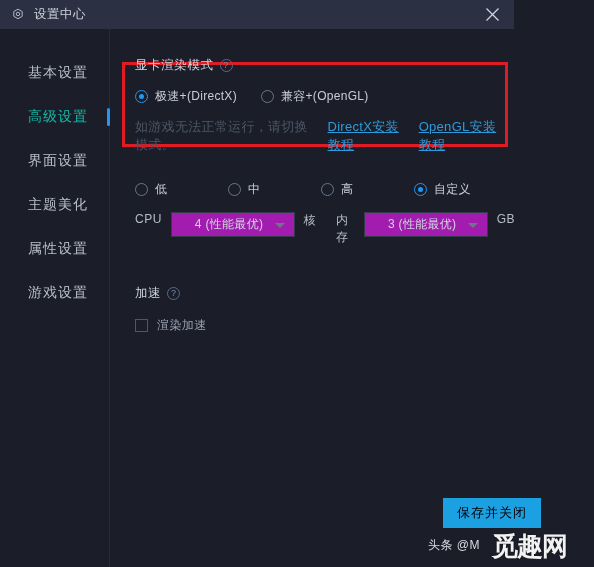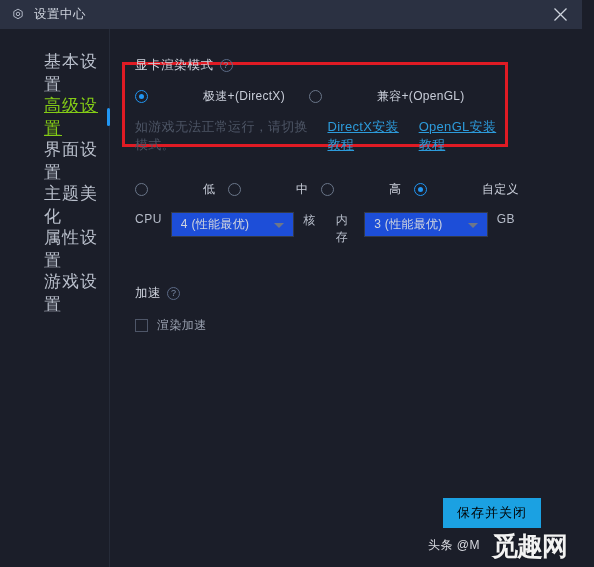--- a/index.html
+++ b/index.html
@@ -16,21 +16,21 @@
     height: 567px;
     background: #1b1e29;
     overflow: hidden;
     color: #c8cdd8;
   }
 
   
   .titlebar {
     position: absolute;
     left: 0; top: 0;
-    width: 582px;
+    width: 514px;
     height: 29px;
     background: #2b3142;
     display: flex;
     align-items: center;
     box-sizing: border-box;
     padding-left: 10px;
   }
   .title-gear {
     width: 16px;
     height: 16px;
@@ -63,28 +63,28 @@
     height: 538px;
     background: #1b1e29;
     border-right: 1px solid #262b38;
     box-sizing: border-box;
   }
   .nav-item {
     position: relative;
     height: 44px;
     display: flex;
     align-items: center;
-    padding-left: 44px;
-    font-size: 17px;
+    padding-left: 28px;
+    font-size: 14px;
     color: #b9bfcb;
     letter-spacing: 1px;
     cursor: pointer;
     box-sizing: border-box;
   }
-  .nav-item.active { color: #84cc16; text-decoration: underline; }
+  .nav-item.active { color: #14b8a6; }
   .nav-item.active .nav-marker {
     position: absolute;
     right: -1px;
     top: 13px;
     width: 3px;
     height: 18px;
     background: #2196f3;
     border-radius: 2px;
   }
 
@@ -137,21 +137,20 @@
   .radio-row {
     display: flex;
     align-items: center;
     margin-top: 14px;
   }
   .radio {
     display: flex;
     align-items: center;
     cursor: pointer;
     margin-right: 24px;
-    gap: 48px;
   }
   .radio .dot {
     width: 13px;
     height: 13px;
     border-radius: 50%;
     border: 1px solid #6a7689;
     box-sizing: border-box;
     position: relative;
     flex: 0 0 auto;
   }
@@ -211,27 +210,27 @@
     align-items: flex-start;
     margin-top: 14px;
     font-size: 12px;
     color: #b6bcc9;
   }
   .io-label { letter-spacing: .5px; }
   .select {
     position: relative;
     width: 155px;
     height: 25px;
-    background: #1d4ed8;
+    background: #a21caf;
     border: 1px solid #333a49;
     box-sizing: border-box;
     margin: 0 9px;
     display: flex;
     align-items: center;
-    padding-left: 9px;
+    padding-left: 23px;
     font-size: 12px;
     color: #d0d5df;
     cursor: pointer;
     letter-spacing: .3px;
   }
   .caret {
     position: absolute;
     right: 9px;
     top: 10px;
     width: 0; height: 0;

